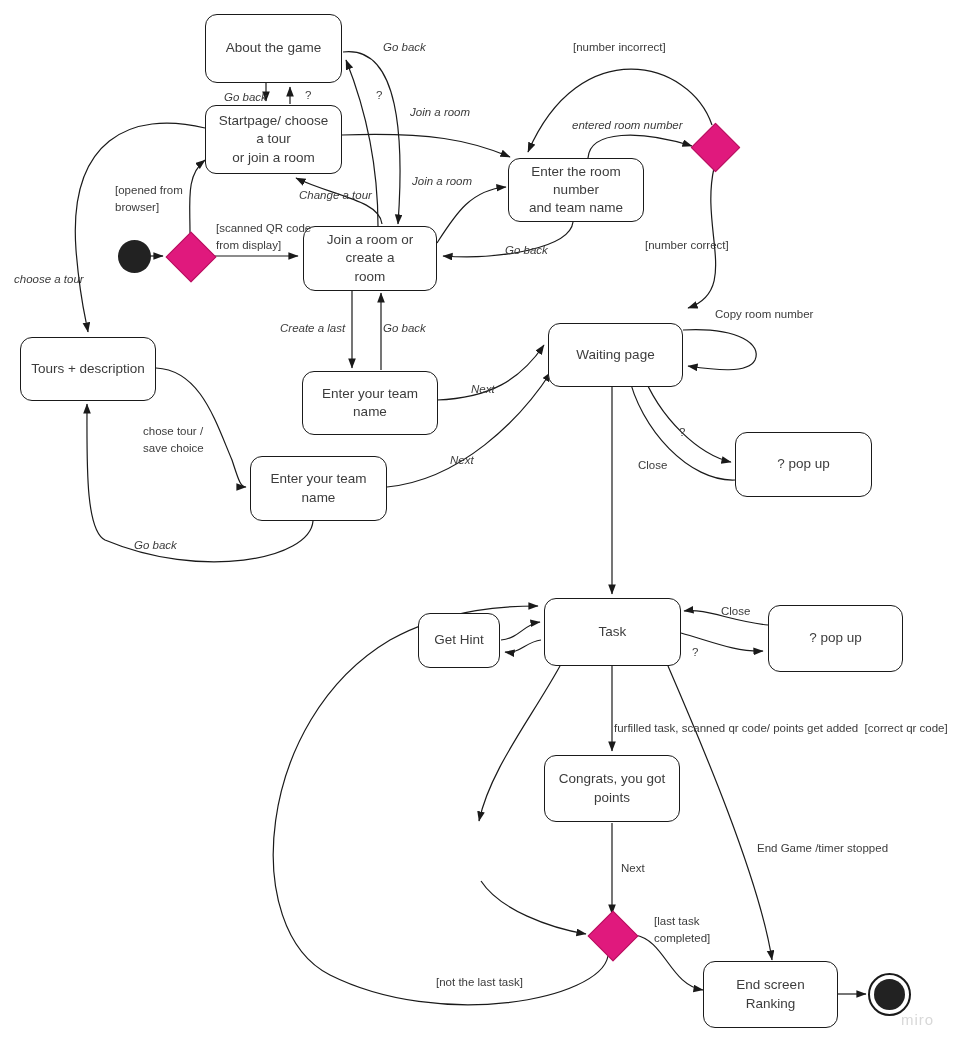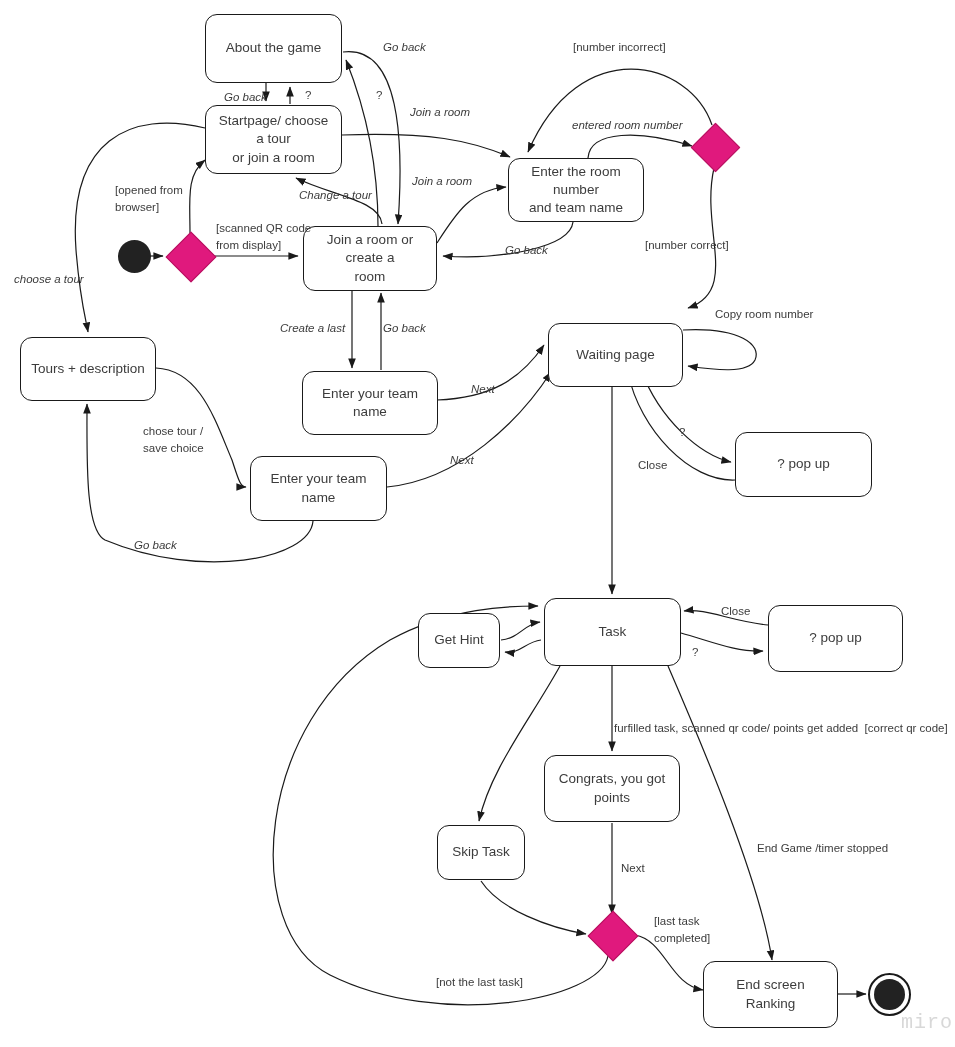--- a/index.html
+++ b/index.html
@@ -72,23 +72,23 @@
     box-sizing: border-box;
   }
   .end-dot-inner {
     position: absolute;
     background: #222222;
     border-radius: 50%;
   }
   .watermark {
     position: absolute;
     color: #d8d8d8;
-    font-size: 20px;
+    font-size: 15px;
     letter-spacing: 1px;
-    font-family: Liberation Mono, monospace;
+    font-family: Liberation Sans, sans-serif;
   }
 </style>
 </head>
 <body>
 
 <div id="canvas">
 
   <svg class="edge-layer" viewBox="0 0 955 1047">
     <defs>
       <marker id="arrow" markerWidth="9" markerHeight="9" refX="8" refY="3.2" orient="auto" markerUnits="strokeWidth">
@@ -170,21 +170,21 @@
 
       <path d="M838,994 C855,994 860,994 866,994" marker-end="url(#arrow)"></path>
 
     </g>
   </svg>
 
   <div class="node" style="left:205px; top:14px; width:137px; height:69px;">
     <span>About the game</span>
   </div>
 
-  <div class="node" style="left:205px; top:105px; width:137px; height:69px;">
+  <div class="node" style="left:205px; top:105px; width:137px; height:69px;border-radius:11px;">
     <span style="white-space:pre-line">Startpage/ choose a tour
 or join a room</span>
   </div>
 
   <div class="node" style="left:303px; top:226px; width:134px; height:65px;">
     <span style="white-space:pre-line">Join a room or create a
 room</span>
   </div>
 
   <div class="node" style="left:508px; top:158px; width:136px; height:64px;">
@@ -221,23 +221,20 @@
   </div>
 
   <div class="node" style="left:768px; top:605px; width:135px; height:67px;">
     <span>? pop up</span>
   </div>
 
   <div class="node" style="left:544px; top:755px; width:136px; height:67px;">
     <span>Congrats, you got points</span>
   </div>
 
-  <div class="node" style="left:437px; top:825px; width:88px; height:55px;">
-    <span>Skip Task</span>
-  </div>
 
   <div class="node" style="left:703px; top:961px; width:135px; height:67px;">
     <span style="white-space:pre-line">End screen
 Ranking</span>
   </div>
 
   <div class="start-dot" style="left:118px; top:240px; width:33px; height:33px;"></div>
 
   <div class="diamond" style="left:173px; top:239px; width:34px; height:34px;"></div>
 

